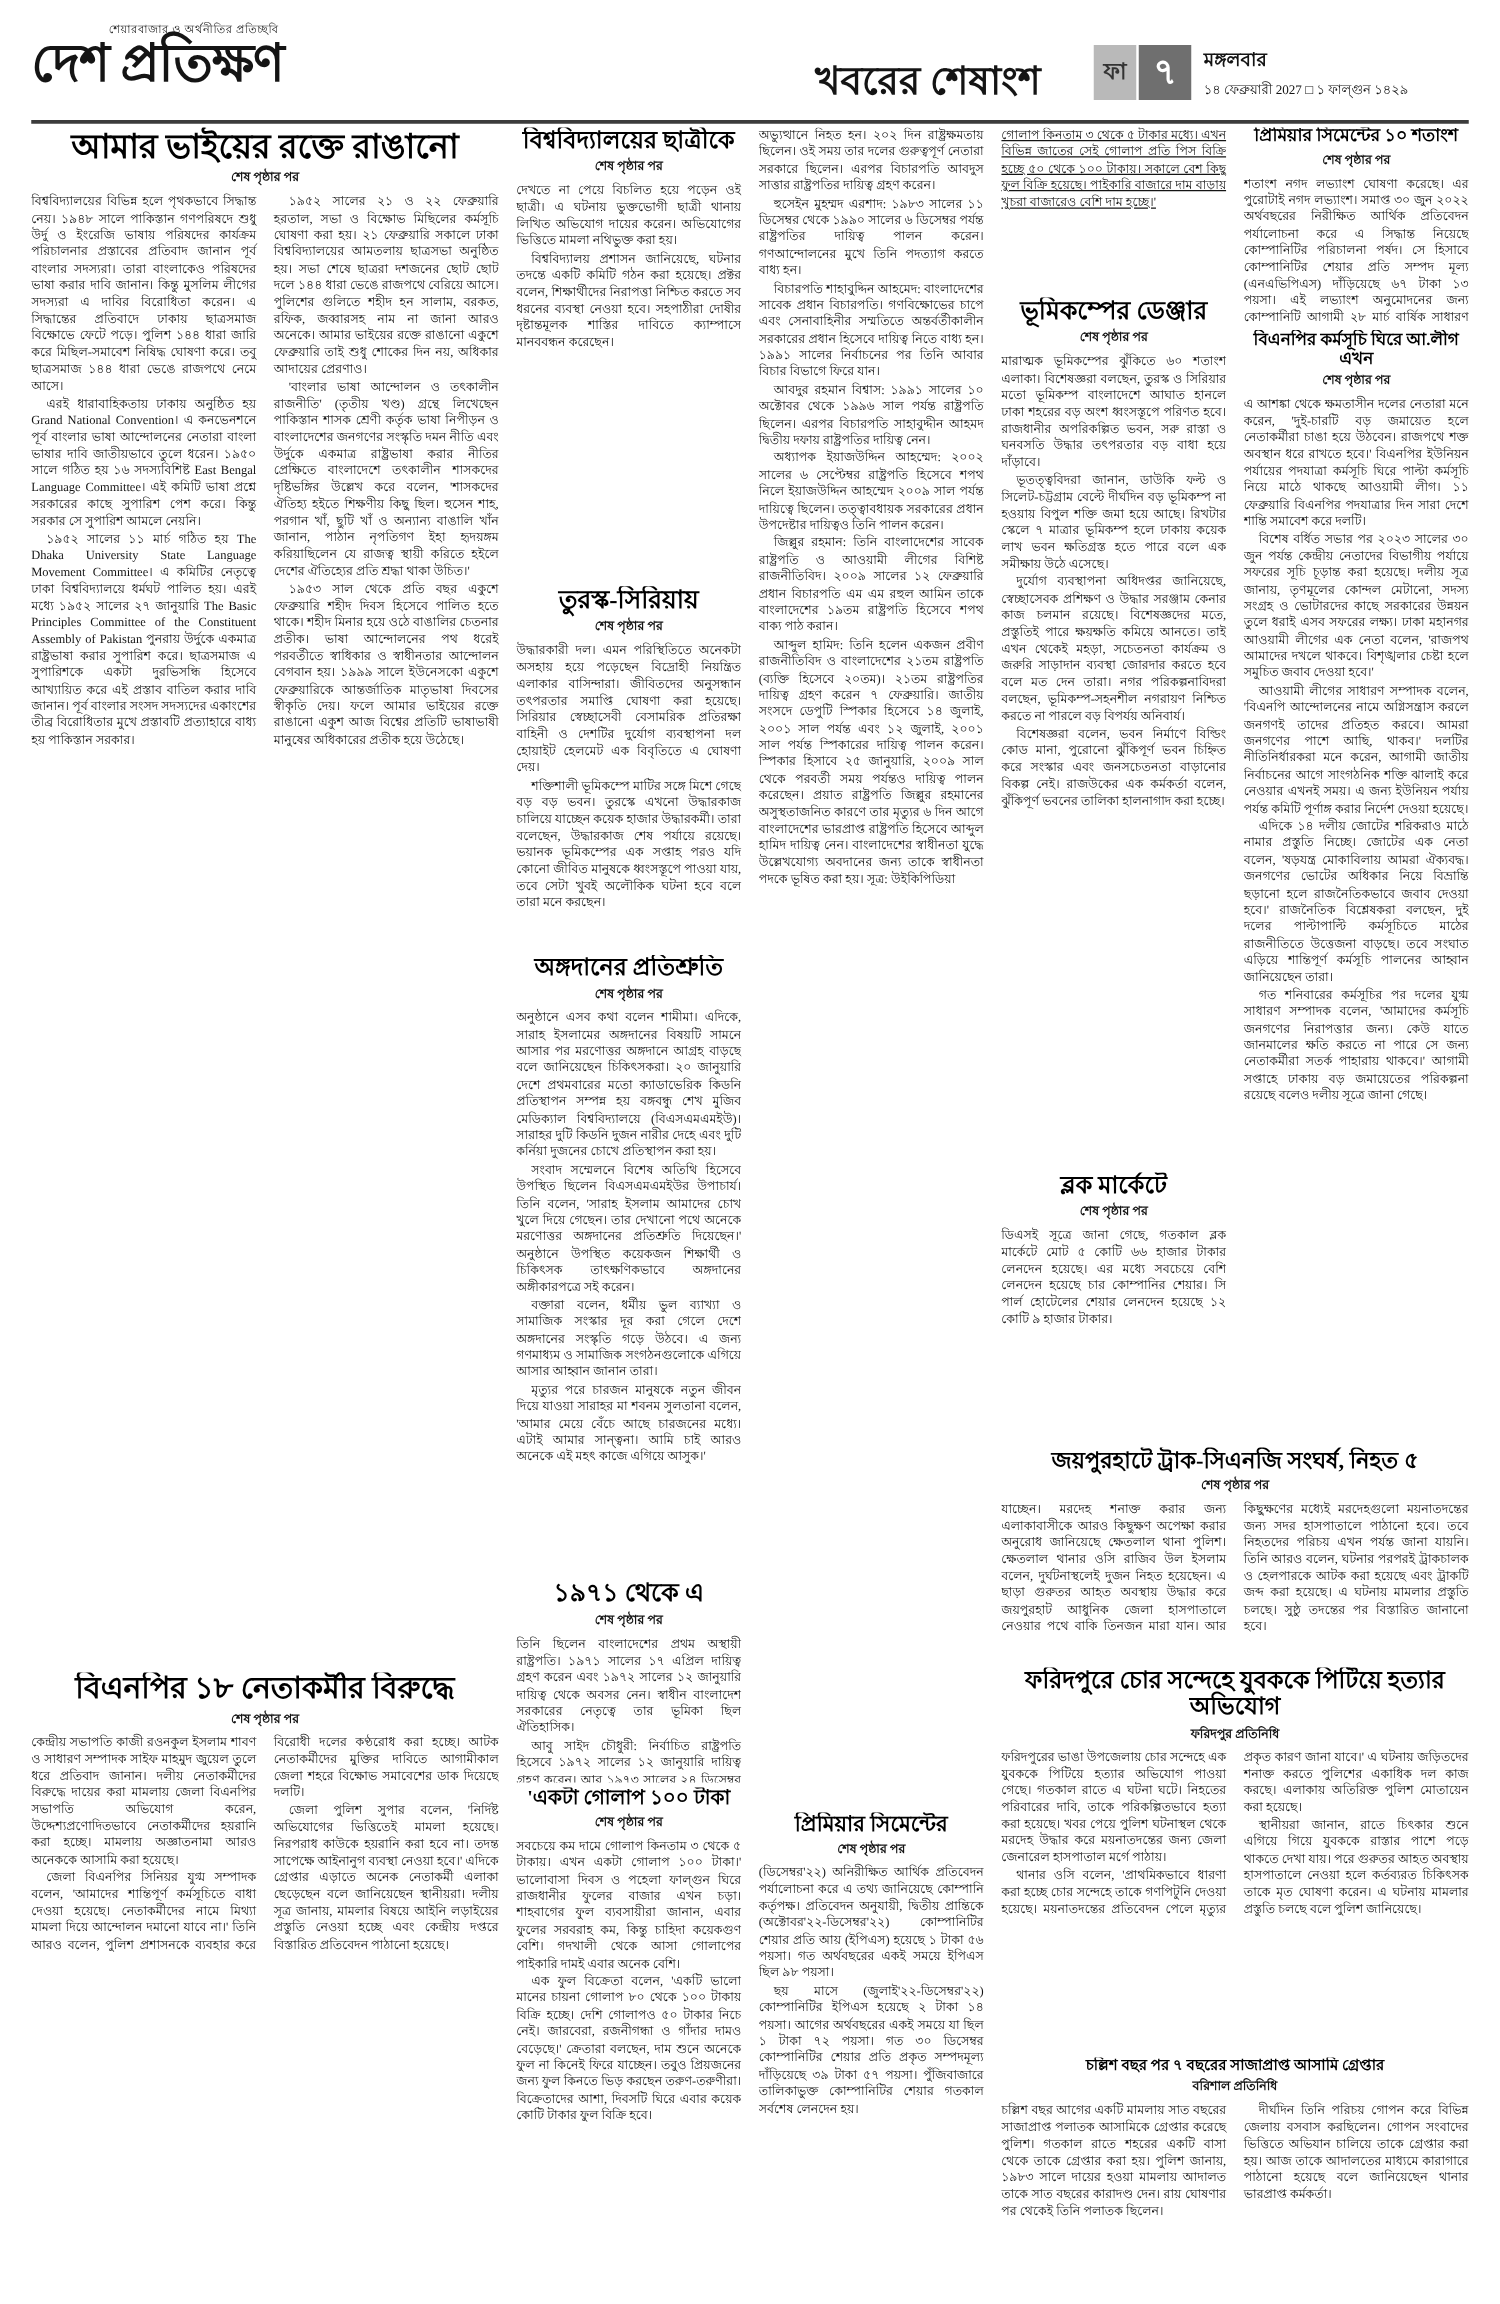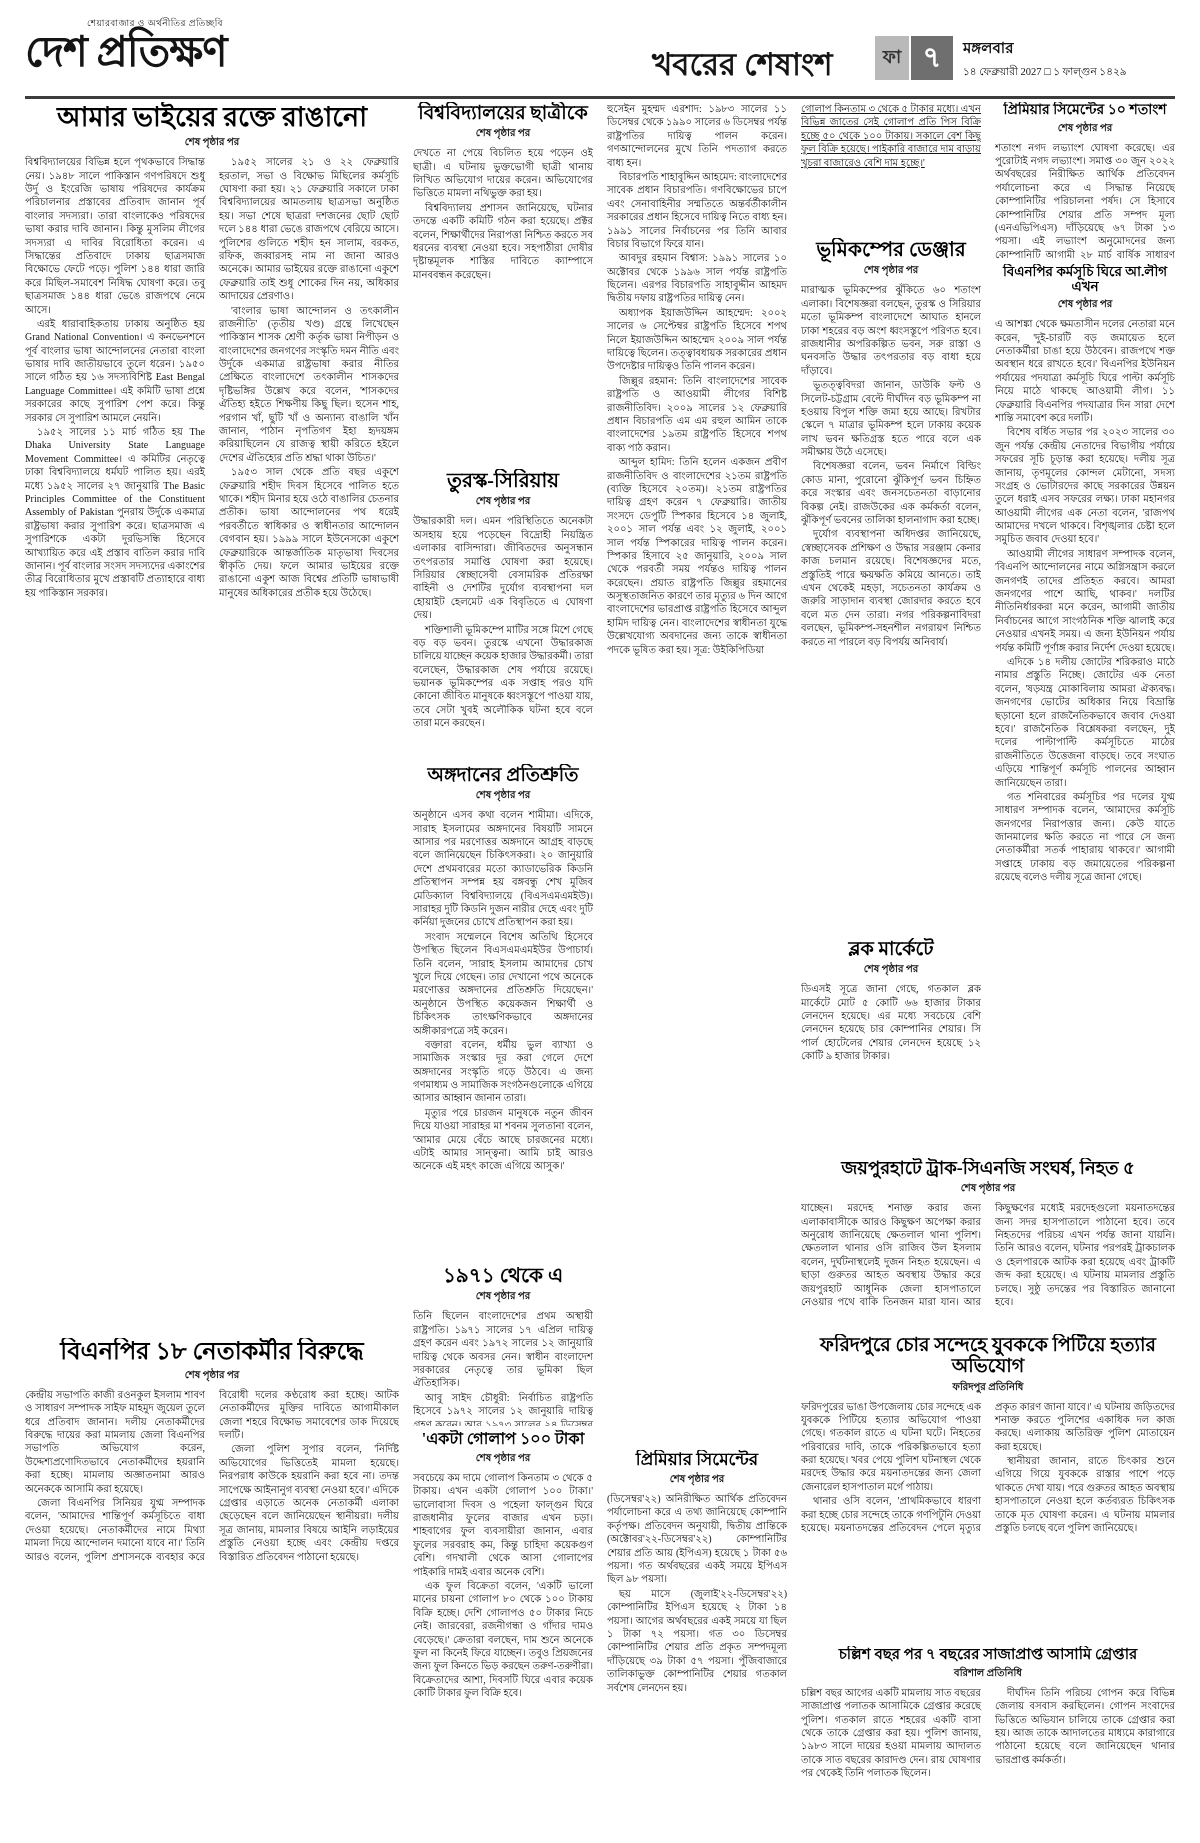--- a/index.html
+++ b/index.html
@@ -20,21 +20,21 @@
   .pageno-box{position:absolute;left:911px;top:36px;width:42px;height:44px;background:#6f6f6f;
     display:flex;align-items:center;justify-content:center;font-size:29px;color:#fff;font-weight:bold;}
   .datebox{position:absolute;left:963px;top:36px;width:215px;}
   .datebox .day{font-size:15px;font-weight:bold;}
   .datebox .date{font-size:10.5px;margin-top:3px;}
   .header-rule{position:absolute;left:25px;top:96px;width:1150px;height:3px;background:#3c3c3c;}
   
   .article{position:absolute;overflow:hidden;}
   .headline{font-weight:bold;text-align:center;line-height:1.12;color:#000;}
   .h27{font-size:27px;} .h24{font-size:24px;} .h20{font-size:20px;} .h19{font-size:19px;}
-  .h18{font-size:18px;} .h17{font-size:17px;} .h16{font-size:16px;} .h15{font-size:15px;}
+  .h18{font-size:18px;} .h17{font-size:17px;} .h16{font-size:16px;} .h15{font-size:12px;}
   .h14{font-size:14px;} .h13{font-size:13.5px;}
   .kicker{text-align:center;font-size:10px;font-weight:bold;margin-top:2px;}
   .body{font-size:10px;line-height:1.34;text-align:justify;margin-top:4px;}
   .body p{margin:0 0 1px 0;}
   .body p + p{text-indent:12px;}
   .cols2{column-count:2;column-gap:14px;}
 </style>
 </head>
 <body>
 
@@ -118,20 +118,21 @@
     <div class="headline h16">'একটা গোলাপ ১০০ টাকা</div>
     <div class="kicker">শেষ পৃষ্ঠার পর</div>
     <div class="body">
         <p>সবচেয়ে কম দামে গোলাপ কিনতাম ৩ থেকে ৫ টাকায়। এখন একটা গোলাপ ১০০ টাকা।' ভালোবাসা দিবস ও পহেলা ফাল্গুন ঘিরে রাজধানীর ফুলের বাজার এখন চড়া। শাহবাগের ফুল ব্যবসায়ীরা জানান, এবার ফুলের সরবরাহ কম, কিন্তু চাহিদা কয়েকগুণ বেশি। গদখালী থেকে আসা গোলাপের পাইকারি দামই এবার অনেক বেশি।</p>
         <p>এক ফুল বিক্রেতা বলেন, 'একটি ভালো মানের চায়না গোলাপ ৮০ থেকে ১০০ টাকায় বিক্রি হচ্ছে। দেশি গোলাপও ৫০ টাকার নিচে নেই। জারবেরা, রজনীগন্ধা ও গাঁদার দামও বেড়েছে।' ক্রেতারা বলছেন, দাম শুনে অনেকে ফুল না কিনেই ফিরে যাচ্ছেন। তবুও প্রিয়জনের জন্য ফুল কিনতে ভিড় করছেন তরুণ-তরুণীরা। বিক্রেতাদের আশা, দিবসটি ঘিরে এবার কয়েক কোটি টাকার ফুল বিক্রি হবে।</p>
       </div>
   </div>
 
   <div class="article" style="left:607px;top:102px;width:180px;height:1344px;">
     <div class="body" style="margin-top:0;">
+        <p>অভ্যুত্থানে নিহত হন। ২০২ দিন রাষ্ট্রক্ষমতায় ছিলেন। ওই সময় তার দলের গুরুত্বপূর্ণ নেতারা সরকারে ছিলেন। এরপর বিচারপতি আবদুস সাত্তার রাষ্ট্রপতির দায়িত্ব গ্রহণ করেন।</p>
         <p>হুসেইন মুহম্মদ এরশাদ: ১৯৮৩ সালের ১১ ডিসেম্বর থেকে ১৯৯০ সালের ৬ ডিসেম্বর পর্যন্ত রাষ্ট্রপতির দায়িত্ব পালন করেন। গণআন্দোলনের মুখে তিনি পদত্যাগ করতে বাধ্য হন।</p>
         <p>বিচারপতি শাহাবুদ্দিন আহমেদ: বাংলাদেশের সাবেক প্রধান বিচারপতি। গণবিক্ষোভের চাপে এবং সেনাবাহিনীর সম্মতিতে অন্তর্বর্তীকালীন সরকারের প্রধান হিসেবে দায়িত্ব নিতে বাধ্য হন। ১৯৯১ সালের নির্বাচনের পর তিনি আবার বিচার বিভাগে ফিরে যান।</p>
         <p>আবদুর রহমান বিশ্বাস: ১৯৯১ সালের ১০ অক্টোবর থেকে ১৯৯৬ সাল পর্যন্ত রাষ্ট্রপতি ছিলেন। এরপর বিচারপতি সাহাবুদ্দীন আহমদ দ্বিতীয় দফায় রাষ্ট্রপতির দায়িত্ব নেন।</p>
         <p>অধ্যাপক ইয়াজউদ্দিন আহম্মেদ: ২০০২ সালের ৬ সেপ্টেম্বর রাষ্ট্রপতি হিসেবে শপথ নিলে ইয়াজউদ্দিন আহম্মেদ ২০০৯ সাল পর্যন্ত দায়িত্বে ছিলেন। তত্ত্বাবধায়ক সরকারের প্রধান উপদেষ্টার দায়িত্বও তিনি পালন করেন।</p>
         <p>জিল্লুর রহমান: তিনি বাংলাদেশের সাবেক রাষ্ট্রপতি ও আওয়ামী লীগের বিশিষ্ট রাজনীতিবিদ। ২০০৯ সালের ১২ ফেব্রুয়ারি প্রধান বিচারপতি এম এম রহুল আমিন তাকে বাংলাদেশের ১৯তম রাষ্ট্রপতি হিসেবে শপথ বাক্য পাঠ করান।</p>
         <p>আব্দুল হামিদ: তিনি হলেন একজন প্রবীণ রাজনীতিবিদ ও বাংলাদেশের ২১তম রাষ্ট্রপতি (ব্যক্তি হিসেবে ২০তম)। ২১তম রাষ্ট্রপতির দায়িত্ব গ্রহণ করেন ৭ ফেব্রুয়ারি। জাতীয় সংসদে ডেপুটি স্পিকার হিসেবে ১৪ জুলাই, ২০০১ সাল পর্যন্ত এবং ১২ জুলাই, ২০০১ সাল পর্যন্ত স্পিকারের দায়িত্ব পালন করেন। স্পিকার হিসাবে ২৫ জানুয়ারি, ২০০৯ সাল থেকে পরবর্তী সময় পর্যন্তও দায়িত্ব পালন করেছেন। প্রয়াত রাষ্ট্রপতি জিল্লুর রহমানের অসুস্থতাজনিত কারণে তার মৃত্যুর ৬ দিন আগে বাংলাদেশের ভারপ্রাপ্ত রাষ্ট্রপতি হিসেবে আব্দুল হামিদ দায়িত্ব নেন। বাংলাদেশের স্বাধীনতা যুদ্ধে উল্লেখযোগ্য অবদানের জন্য তাকে স্বাধীনতা পদকে ভূষিত করা হয়। সূত্র: উইকিপিডিয়া</p>
       </div>
   </div>
 
   <div class="article" style="left:607px;top:1450px;width:180px;height:368px;">
@@ -148,22 +149,22 @@
         <p>গোলাপ কিনতাম ৩ থেকে ৫ টাকার মধ্যে। এখন বিভিন্ন জাতের সেই গোলাপ প্রতি পিস বিক্রি হচ্ছে ৫০ থেকে ১০০ টাকায়। সকালে বেশ কিছু ফুল বিক্রি হয়েছে। পাইকারি বাজারে দাম বাড়ায় খুচরা বাজারেও বেশি দাম হচ্ছে।'</p>
       </div>
   </div>
 
   <div class="article" style="left:801px;top:238px;width:180px;height:696px;">
     <div class="headline h20">ভূমিকম্পের ডেঞ্জার</div>
     <div class="kicker">শেষ পৃষ্ঠার পর</div>
     <div class="body">
         <p>মারাত্মক ভূমিকম্পের ঝুঁকিতে ৬০ শতাংশ এলাকা। বিশেষজ্ঞরা বলছেন, তুরস্ক ও সিরিয়ার মতো ভূমিকম্প বাংলাদেশে আঘাত হানলে ঢাকা শহরের বড় অংশ ধ্বংসস্তূপে পরিণত হবে। রাজধানীর অপরিকল্পিত ভবন, সরু রাস্তা ও ঘনবসতি উদ্ধার তৎপরতার বড় বাধা হয়ে দাঁড়াবে।</p>
         <p>ভূতত্ত্ববিদরা জানান, ডাউকি ফল্ট ও সিলেট-চট্টগ্রাম বেল্টে দীর্ঘদিন বড় ভূমিকম্প না হওয়ায় বিপুল শক্তি জমা হয়ে আছে। রিখটার স্কেলে ৭ মাত্রার ভূমিকম্প হলে ঢাকায় কয়েক লাখ ভবন ক্ষতিগ্রস্ত হতে পারে বলে এক সমীক্ষায় উঠে এসেছে।</p>
+        <p>দুর্যোগ ব্যবস্থাপনা অধিদপ্তর জানিয়েছে, স্বেচ্ছাসেবক প্রশিক্ষণ ও উদ্ধার সরঞ্জাম কেনার কাজ চলমান রয়েছে। বিশেষজ্ঞদের মতে, প্রস্তুতিই পারে ক্ষয়ক্ষতি কমিয়ে আনতে। তাই এখন থেকেই মহড়া, সচেতনতা কার্যক্রম ও জরুরি সাড়াদান ব্যবস্থা জোরদার করতে হবে বলে মত দেন তারা। নগর পরিকল্পনাবিদরা বলছেন, ভূমিকম্প-সহনশীল নগরায়ণ নিশ্চিত করতে না পারলে বড় বিপর্যয় অনিবার্য।</p>
         <p>বিশেষজ্ঞরা বলেন, ভবন নির্মাণে বিল্ডিং কোড মানা, পুরোনো ঝুঁকিপূর্ণ ভবন চিহ্নিত করে সংস্কার এবং জনসচেতনতা বাড়ানোর বিকল্প নেই। রাজউকের এক কর্মকর্তা বলেন, ঝুঁকিপূর্ণ ভবনের তালিকা হালনাগাদ করা হচ্ছে।</p>
-        <p>দুর্যোগ ব্যবস্থাপনা অধিদপ্তর জানিয়েছে, স্বেচ্ছাসেবক প্রশিক্ষণ ও উদ্ধার সরঞ্জাম কেনার কাজ চলমান রয়েছে। বিশেষজ্ঞদের মতে, প্রস্তুতিই পারে ক্ষয়ক্ষতি কমিয়ে আনতে। তাই এখন থেকেই মহড়া, সচেতনতা কার্যক্রম ও জরুরি সাড়াদান ব্যবস্থা জোরদার করতে হবে বলে মত দেন তারা। নগর পরিকল্পনাবিদরা বলছেন, ভূমিকম্প-সহনশীল নগরায়ণ নিশ্চিত করতে না পারলে বড় বিপর্যয় অনিবার্য।</p>
       </div>
   </div>
 
   <div class="article" style="left:801px;top:938px;width:180px;height:216px;">
     <div class="headline h19">ব্লক মার্কেটে</div>
     <div class="kicker">শেষ পৃষ্ঠার পর</div>
     <div class="body">
         <p>ডিএসই সূত্রে জানা গেছে, গতকাল ব্লক মার্কেটে মোট ৫ কোটি ৬৬ হাজার টাকার লেনদেন হয়েছে। এর মধ্যে সবচেয়ে বেশি লেনদেন হয়েছে চার কোম্পানির শেয়ার। সি পার্ল হোটেলের শেয়ার লেনদেন হয়েছে ১২ কোটি ৯ হাজার টাকার।</p>
       </div>
   </div>

